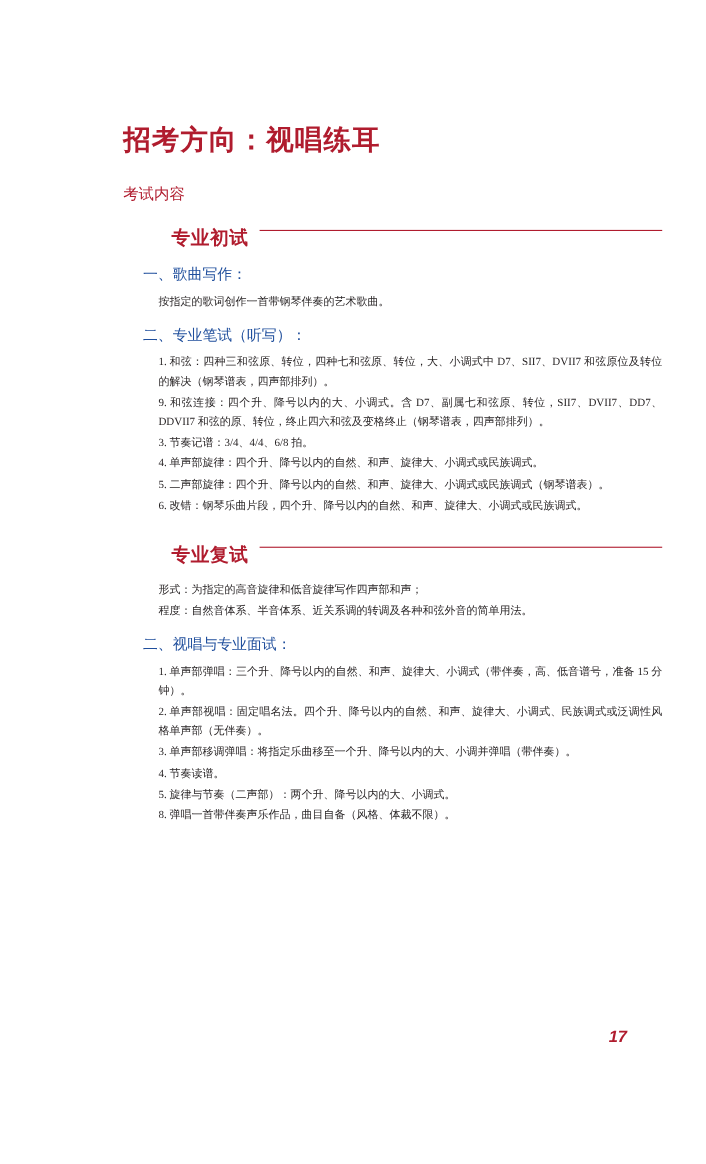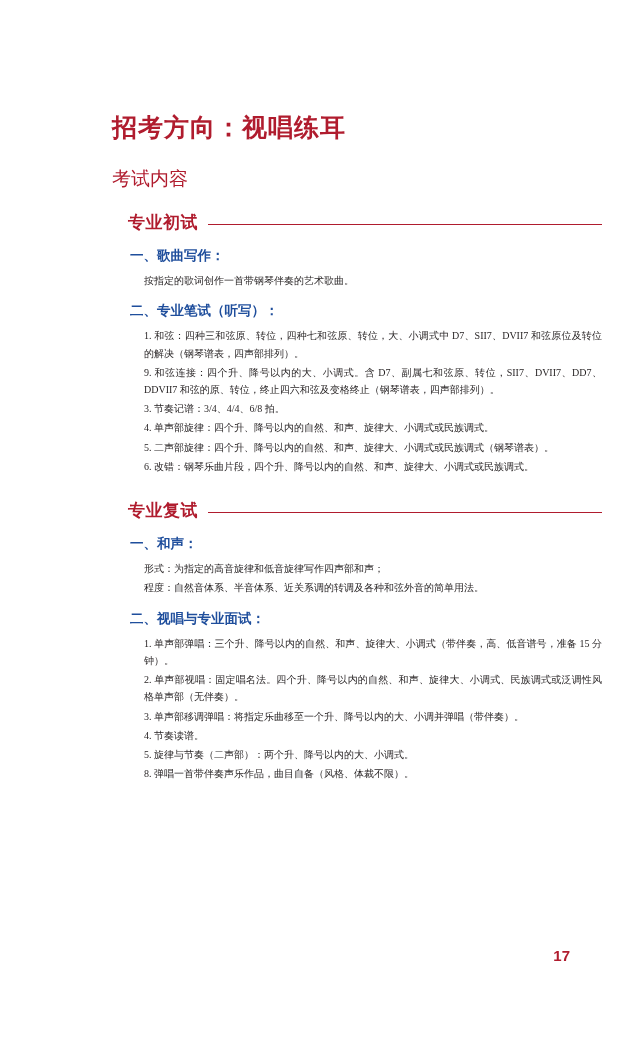--- a/index.html
+++ b/index.html
@@ -27,52 +27,52 @@
     font-family: "Liberation Sans", sans-serif;
     font-weight: bold;
     font-size: 25px;
     color: #b01c2e;
     letter-spacing: 1px;
     margin: 0 0 26px 0;
     line-height: 1.2;
   }
   .section-heading {
     font-family: "Liberation Sans", sans-serif;
-    font-size: 19px;
+    font-size: 14px;
     color: #b01c2e;
     margin: 0 0 20px 0;
     line-height: 1.2;
     font-weight: normal;
   }
   .block {
     margin-left: 16px;
   }
   .block-title-row {
     display: flex;
-    align-items: center;
     margin-bottom: 12px;
+    margin-left: 28px;
   }
   .block-title {
     font-family: "Liberation Sans", sans-serif;
     font-weight: bold;
     font-size: 17px;
     color: #b01c2e;
     white-space: nowrap;
     letter-spacing: 0.5px;
   }
   .block-rule {
     flex: 1;
     height: 1px;
     background: #b01c2e;
     margin-left: 10px;
     margin-top: 4px;
   }
   .sub-title {
     font-family: "Liberation Sans", sans-serif;
-    font-weight: bold;
+    font-weight: normal;
     font-size: 13.5px;
     color: #1f4e9c;
     margin: 12px 0 6px 0;
     line-height: 1.5;
   }
   .para {
     font-size: 10px;
     line-height: 1.72;
     text-align: justify;
     margin: 0 0 2px 0;
@@ -87,25 +87,26 @@
   }
   .block-body {
     padding-left: 2px;
   }
   .spacer-lg {
     height: 22px;
   }
   .page-number {
     position: absolute;
     right: 72px;
-    bottom: 44px;
+    bottom: 57px;
     font-family: "Liberation Sans", sans-serif;
     font-weight: bold;
     font-size: 15px;
     color: #b01c2e;
+    font-style: italic;
   }
 </style>
 </head>
 <body>
 
 <div class="page">
 
   <h1 class="doc-title">招考方向：视唱练耳</h1>
 
   <h2 class="section-heading">考试内容</h2>
@@ -130,21 +131,20 @@
   </div>
 
   <div class="spacer-lg"></div>
 
   <div class="block">
     <div class="block-title-row">
       <span class="block-title">专业复试</span>
       <span class="block-rule"></span>
     </div>
     <div class="block-body">
-      <div class="sub-title">一、和声：</div>
       <p class="para indent2">形式：为指定的高音旋律和低音旋律写作四声部和声；</p>
       <p class="para indent2">程度：自然音体系、半音体系、近关系调的转调及各种和弦外音的简单用法。</p>
 
       <div class="sub-title">二、视唱与专业面试：</div>
       <p class="para indent2">1. 单声部弹唱：三个升、降号以内的自然、和声、旋律大、小调式（带伴奏，高、低音谱号，准备 15 分钟）。</p>
       <p class="para indent2">2. 单声部视唱：固定唱名法。四个升、降号以内的自然、和声、旋律大、小调式、民族调式或泛调性风格单声部（无伴奏）。</p>
       <p class="para indent2">3. 单声部移调弹唱：将指定乐曲移至一个升、降号以内的大、小调并弹唱（带伴奏）。</p>
       <p class="para indent2">4. 节奏读谱。</p>
       <p class="para indent2">5. 旋律与节奏（二声部）：两个升、降号以内的大、小调式。</p>
       <p class="para indent2">8. 弹唱一首带伴奏声乐作品，曲目自备（风格、体裁不限）。</p>

